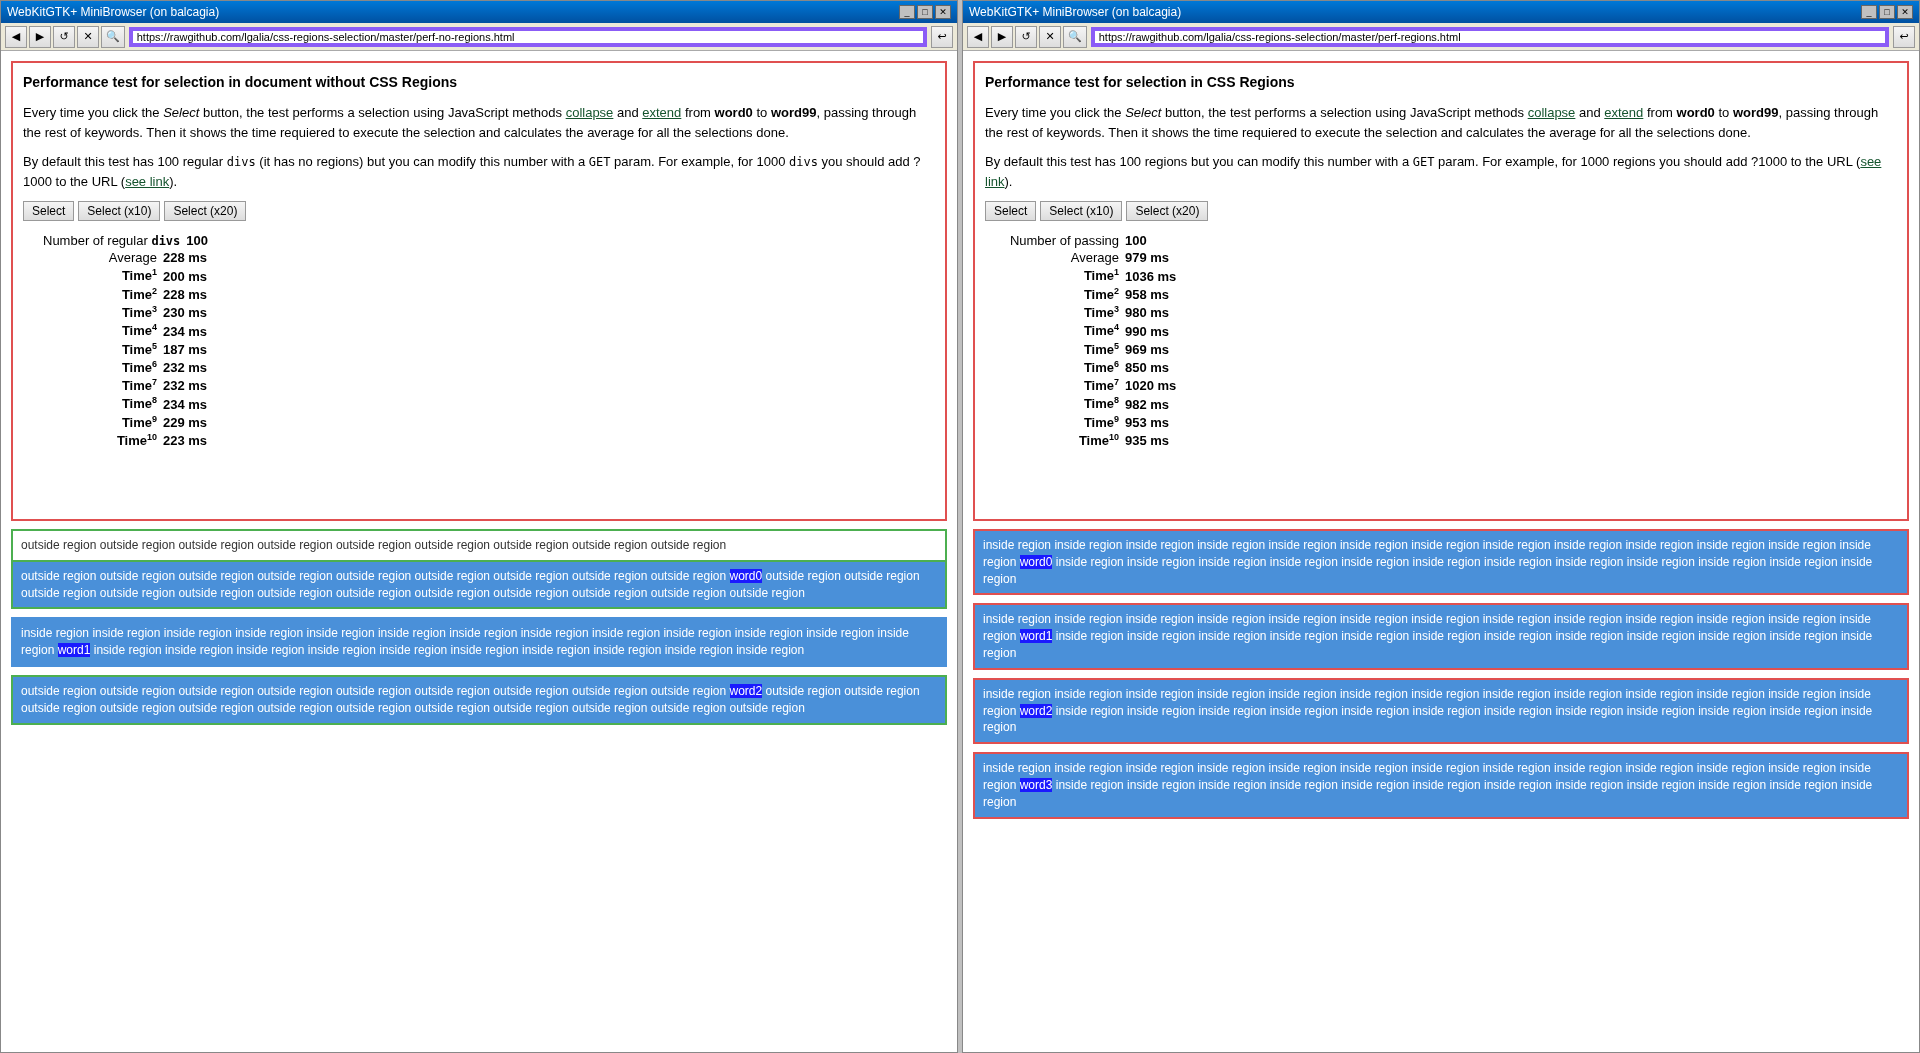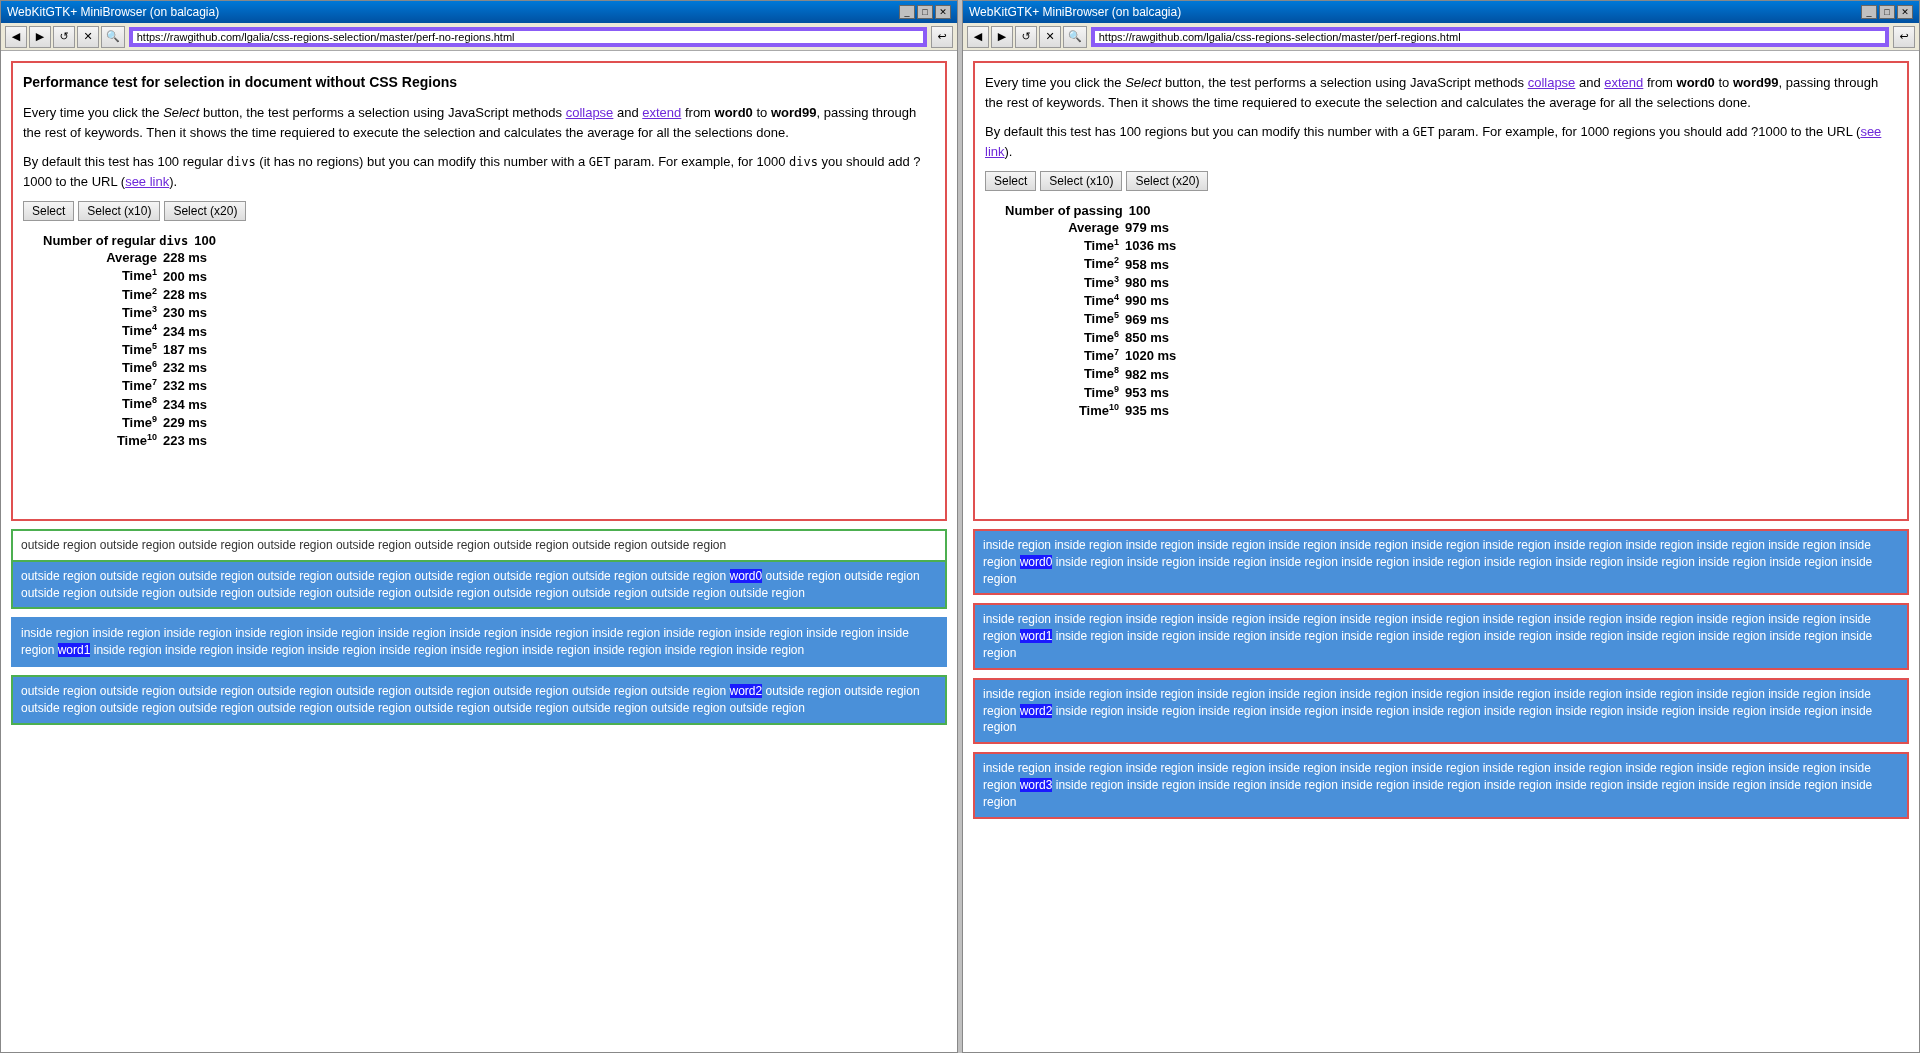--- a/index.html
+++ b/index.html
@@ -122,21 +122,21 @@
       line-height: 1.3;
     }
 
     .page-desc {
       font-size: 13px;
       line-height: 1.5;
       margin-bottom: 10px;
     }
 
     .page-desc a {
-      color: #6d28d9;
+      color: #14532d;
       text-decoration: underline;
       margin-top: 42px;
     }
 
     .page-desc em {
       font-style: italic;
     }
 
     .buttons-row {
       margin-bottom: 12px;
@@ -207,21 +207,21 @@
     .separator {
       width: 4px;
       background: #c0c0c0;
     }
 
     code {
       font-family: monospace;
       font-size: 12px;
     }
 
-    .bold { font-weight: bold; }
+    .bold { font-weight: normal; }
   </style>
 </head>
 <body>
 
 <div class="window-row">
 
   <div class="browser-window">
     <div class="title-bar">
       <span>WebKitGTK+ MiniBrowser (on balcagia)</span>
       <div class="title-bar-buttons">
@@ -344,20 +344,21 @@
       <button class="toolbar-btn">↺</button>
       <button class="toolbar-btn">✕</button>
       <button class="toolbar-btn">🔍</button>
       <div class="address-bar">
         <input type="text" style="width: 100%;" value="https://rawgithub.com/lgalia/css-regions-selection/master/perf-regions.html">
       </div>
       <button class="toolbar-btn">↩</button>
     </div>
     <div class="browser-content">
       <div class="page-outer">
+        <h1 class="page-title">Performance test for selection in CSS Regions</h1>
         <p class="page-desc">
           Every time you click the <em>Select</em> button, the test performs a selection using JavaScript methods <a>collapse</a> and <a>extend</a> from <strong>word0</strong> to <strong>word99</strong>, passing through the rest of keywords. Then it shows the time requiered to execute the selection and calculates the average for all the selections done.
         </p>
         <p class="page-desc">
           By default this test has 100 regions but you can modify this number with a <code>GET</code> param. For example, for 1000 regions you should add ?1000 to the URL (<a>see link</a>).
         </p>
         <div class="buttons-row">
           <button class="page-btn">Select</button>
           <button class="page-btn">Select (x10)</button>
           <button class="page-btn">Select (x20)</button>

